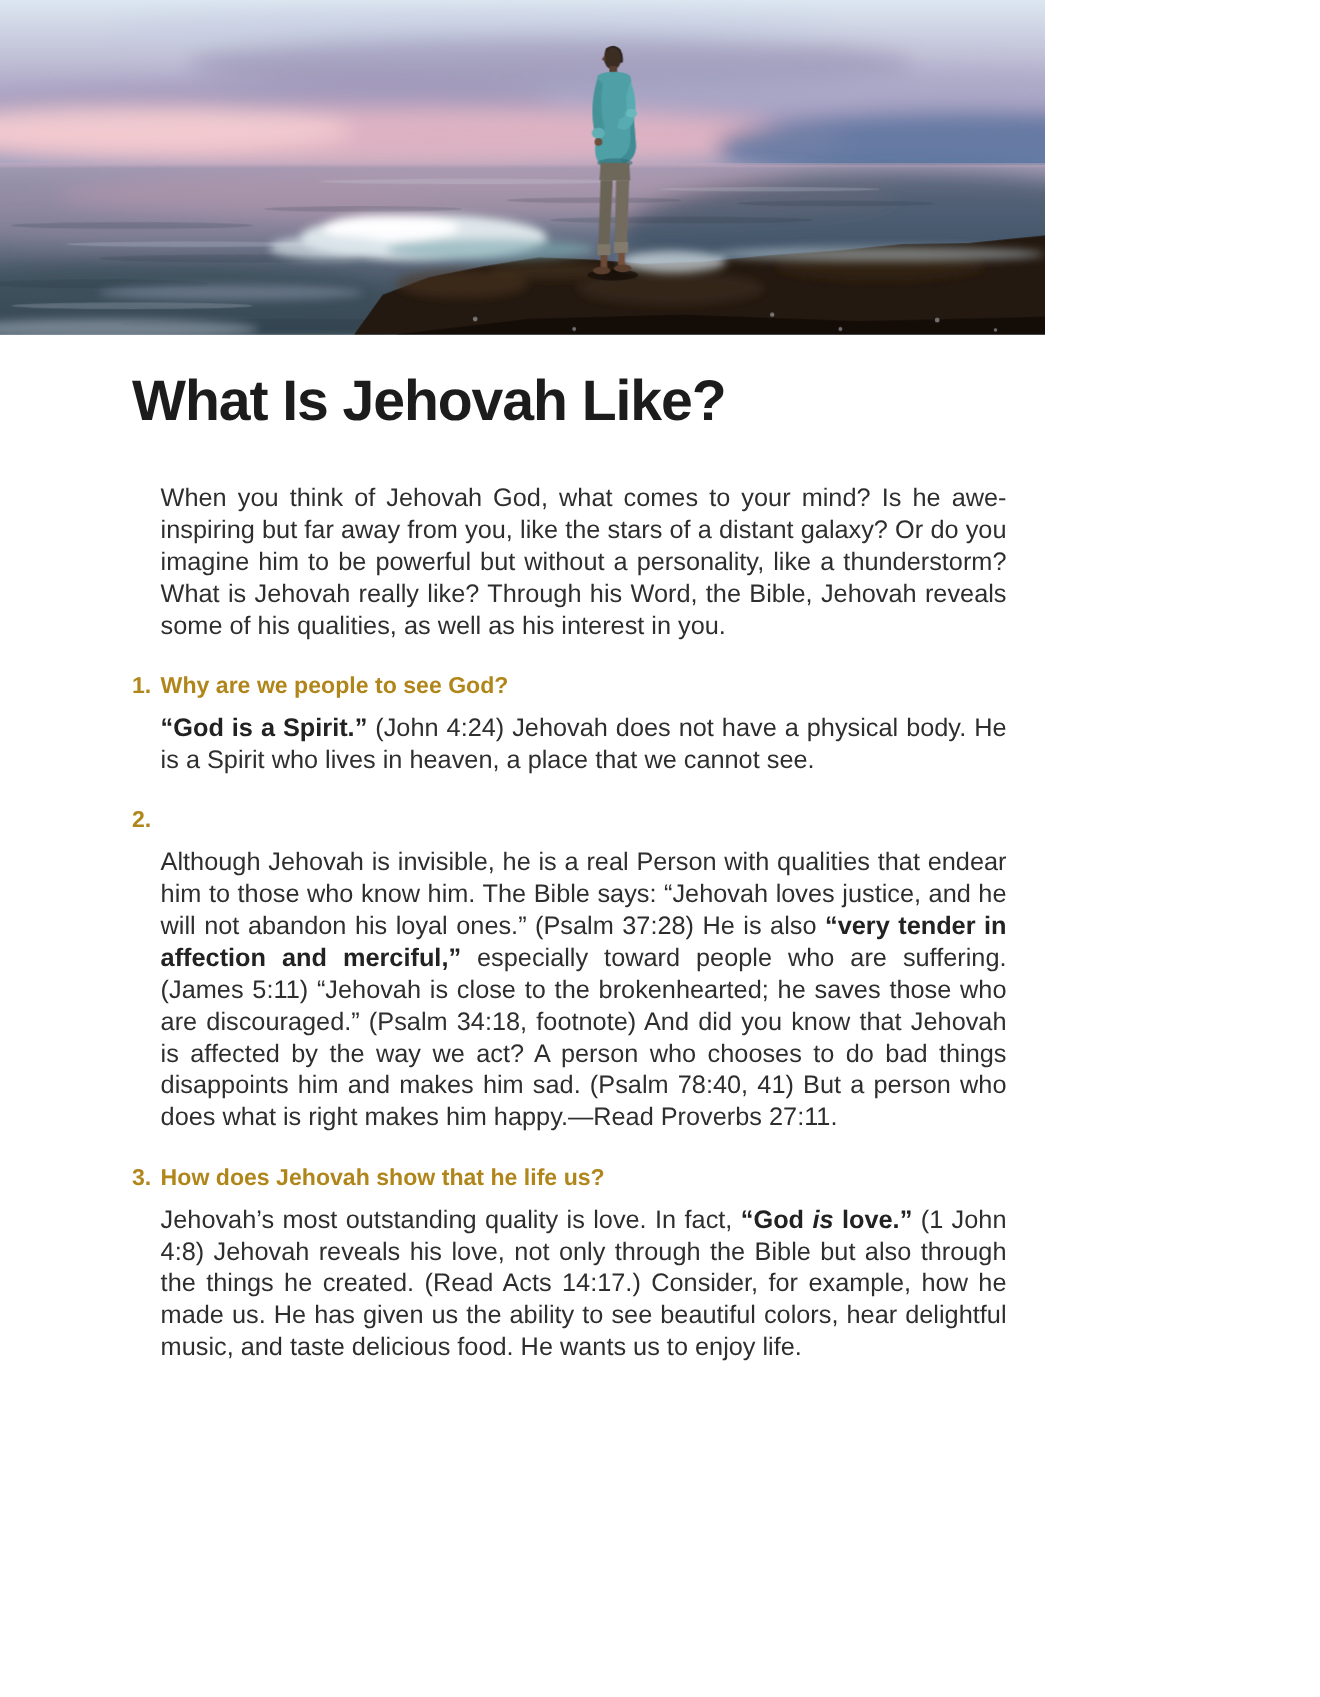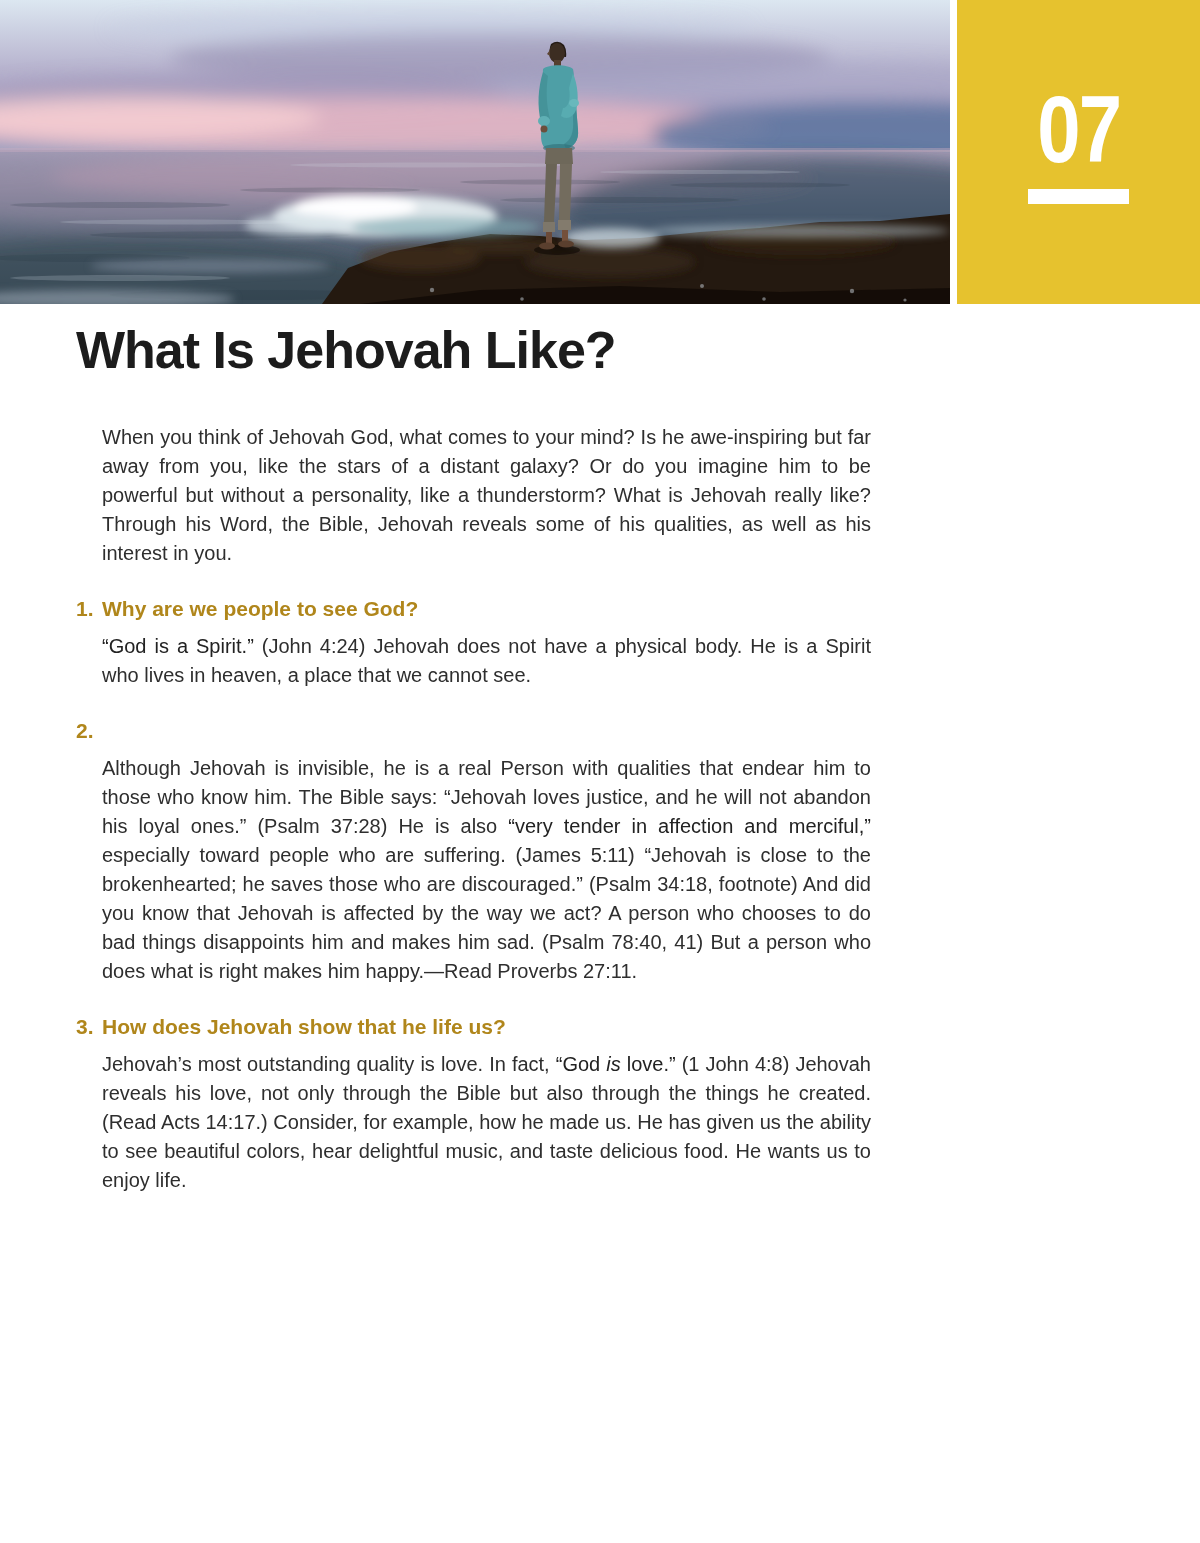--- a/index.html
+++ b/index.html
@@ -34,43 +34,43 @@
     transform-origin:center top;
     letter-spacing:-2px;
   }
   .chapter-rule {
     margin-top:12px;
     width:101px; height:15px;
     background:#ffffff;
   }
 
   
-  .content { width:795px; margin-left:76px; padding-top:20px; }
+  .content { width:795px; margin-left:120px; padding-top:35px; }
   .title {
     font-size:52px; line-height:1.0; font-weight:bold;
     letter-spacing:-1px;
     color:#1c1c1c;
     margin:0 0 47px 0;
   }
   .para {
     margin-left:26px; width:769px;
     text-align:justify;
-    font-size:20px; line-height:29px;
+    font-size:23px; line-height:29px;
     color:#2e2e2e;
     hyphens:auto; -webkit-hyphens:auto;
   }
   .intro { margin-bottom:2px; }
   .question {
     display:flex;
     margin:28px 0 10px 0;
     font-size:21px; line-height:26px; font-weight:bold;
     color:#B0861B;
   }
   .qnum { width:26px; flex:0 0 26px; }
-  .para b { font-weight:normal; color:#222222; }
+  .para b { font-weight:bold; color:#222222; }
   .para .it { font-style:italic; }
 </style>
 </head>
 <body>
 
 <div class="page">
 
   <header class="hero">
     <div class="hero-photo">
       <svg viewBox="0 0 950 304" width="950" height="304" preserveAspectRatio="none" role="img">
@@ -189,24 +189,20 @@
           <path d="M 12 182 L 24 182 L 24 192 L 12 192 Z" fill="#7E776A"></path>
           <path d="M 27 180 L 40 180 L 40 190 L 27 190 Z" fill="#837B6D"></path>
           <rect x="15" y="192" width="6" height="12" fill="#6B4A38"></rect>
           <rect x="31" y="190" width="6" height="12" fill="#74503B"></rect>
           <ellipse cx="16" cy="206" rx="8" ry="3.5" fill="#5A3F2E"></ellipse>
           <ellipse cx="35" cy="204" rx="8" ry="3.5" fill="#5A3F2E"></ellipse>
         </g>
       </svg>
     </div>
 
-    <div class="chapter-badge">
-      <div class="chapter-number">07</div>
-      <div class="chapter-rule"></div>
-    </div>
   </header>
 
   <main class="content">
     <h1 class="title">What Is Jehovah Like?</h1>
 
     <p class="para intro">When you think of Jehovah God, what comes to your mind? Is he awe-inspiring but far away from you, like the stars of a distant galaxy? Or do you imagine him to be powerful but without a personality, like a thunderstorm? What is Jehovah really like? Through his Word, the Bible, Jehovah reveals some of his qualities, as well as his interest in you.</p>
 
     <section>
       <h2 class="question">
         <span class="qnum">1.</span>

